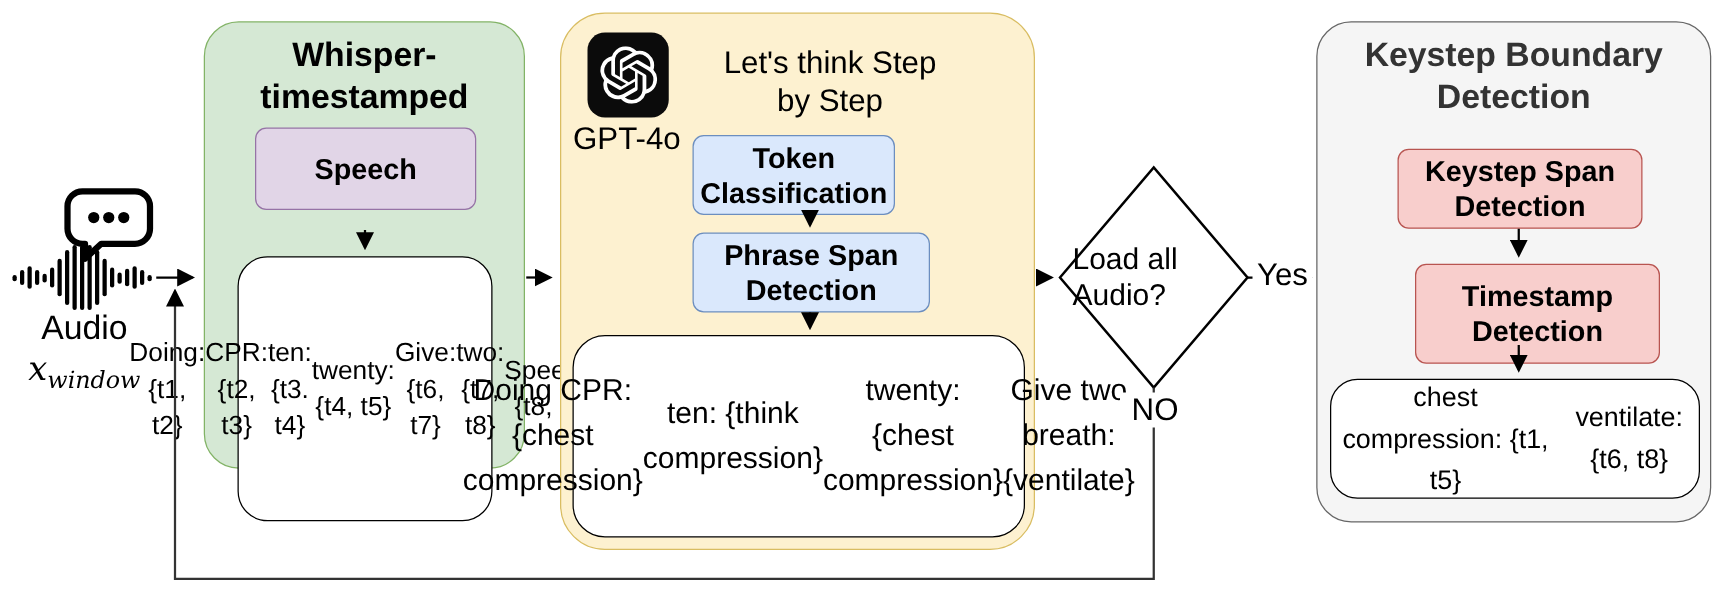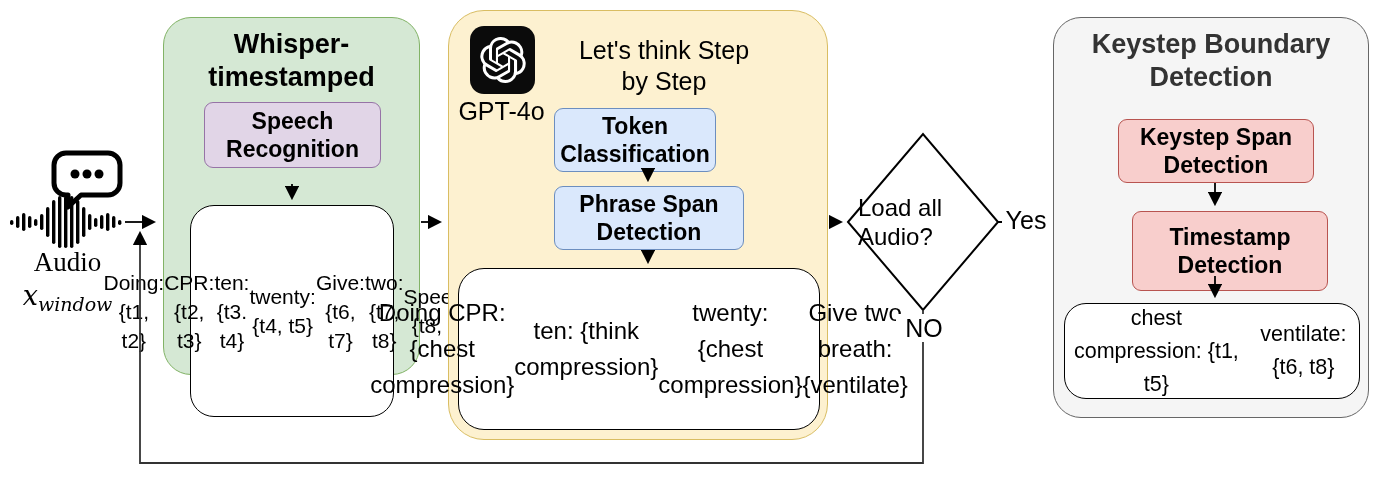--- a/index.html
+++ b/index.html
@@ -77,33 +77,32 @@
         <rect x="80" y="18" width="3.4" height="16" rx="1.7"></rect>
         <rect x="86" y="22" width="3.4" height="9" rx="1.7"></rect>
         <rect x="92" y="19" width="3.4" height="14" rx="1.7"></rect>
         <rect x="98" y="17" width="3.4" height="18" rx="1.7"></rect>
         <rect x="104" y="20" width="3.4" height="12" rx="1.7"></rect>
         <rect x="110" y="24" width="3.4" height="5" rx="1.7"></rect>
       </g>
     </svg>
   </div>
 
-  <div class="abs audio-label center" style="left:5px;top:247px;width:125px;font-family:Liberation Serif, serif;">Audio</div>
+  <div class="abs audio-label center" style="left:5px;top:247px;width:125px;">Audio</div>
   <div class="abs math center" style="left:5px;top:280px;width:125px;">
     <span>x</span><sub>window</sub>
   </div>
 
   <div class="container" style="left:163px;top:17px;width:257px;height:358px;background:var(--green_fill);border-color:var(--green_stroke);">
     <div class="container-title" style="top:10px;">
       <span style="display:block;">Whisper-</span>
       <span style="display:block;">timestamped</span>
     </div>
     <div class="node" style="left:40px;top:84px;width:177px;height:66px;background:var(--purple_fill);border-color:var(--purple_stroke);">
       <span>Speech</span>
-      <span>Recognition</span>
     </div>
     <div class="whitebox" style="left:26px;top:187px;width:204px;height:212px;border-radius:24px;line-height:29px;">
       <div>Doing: {t1, t2}</div>
       <div>CPR: {t2, t3}</div>
       <div>ten: {t3. t4}</div>
       <div>twenty: {t4, t5}</div>
       <div>Give: {t6, t7}</div>
       <div>two: {t7, t8}</div>
       <div>Speech: {t8, t9}</div>
     </div>

